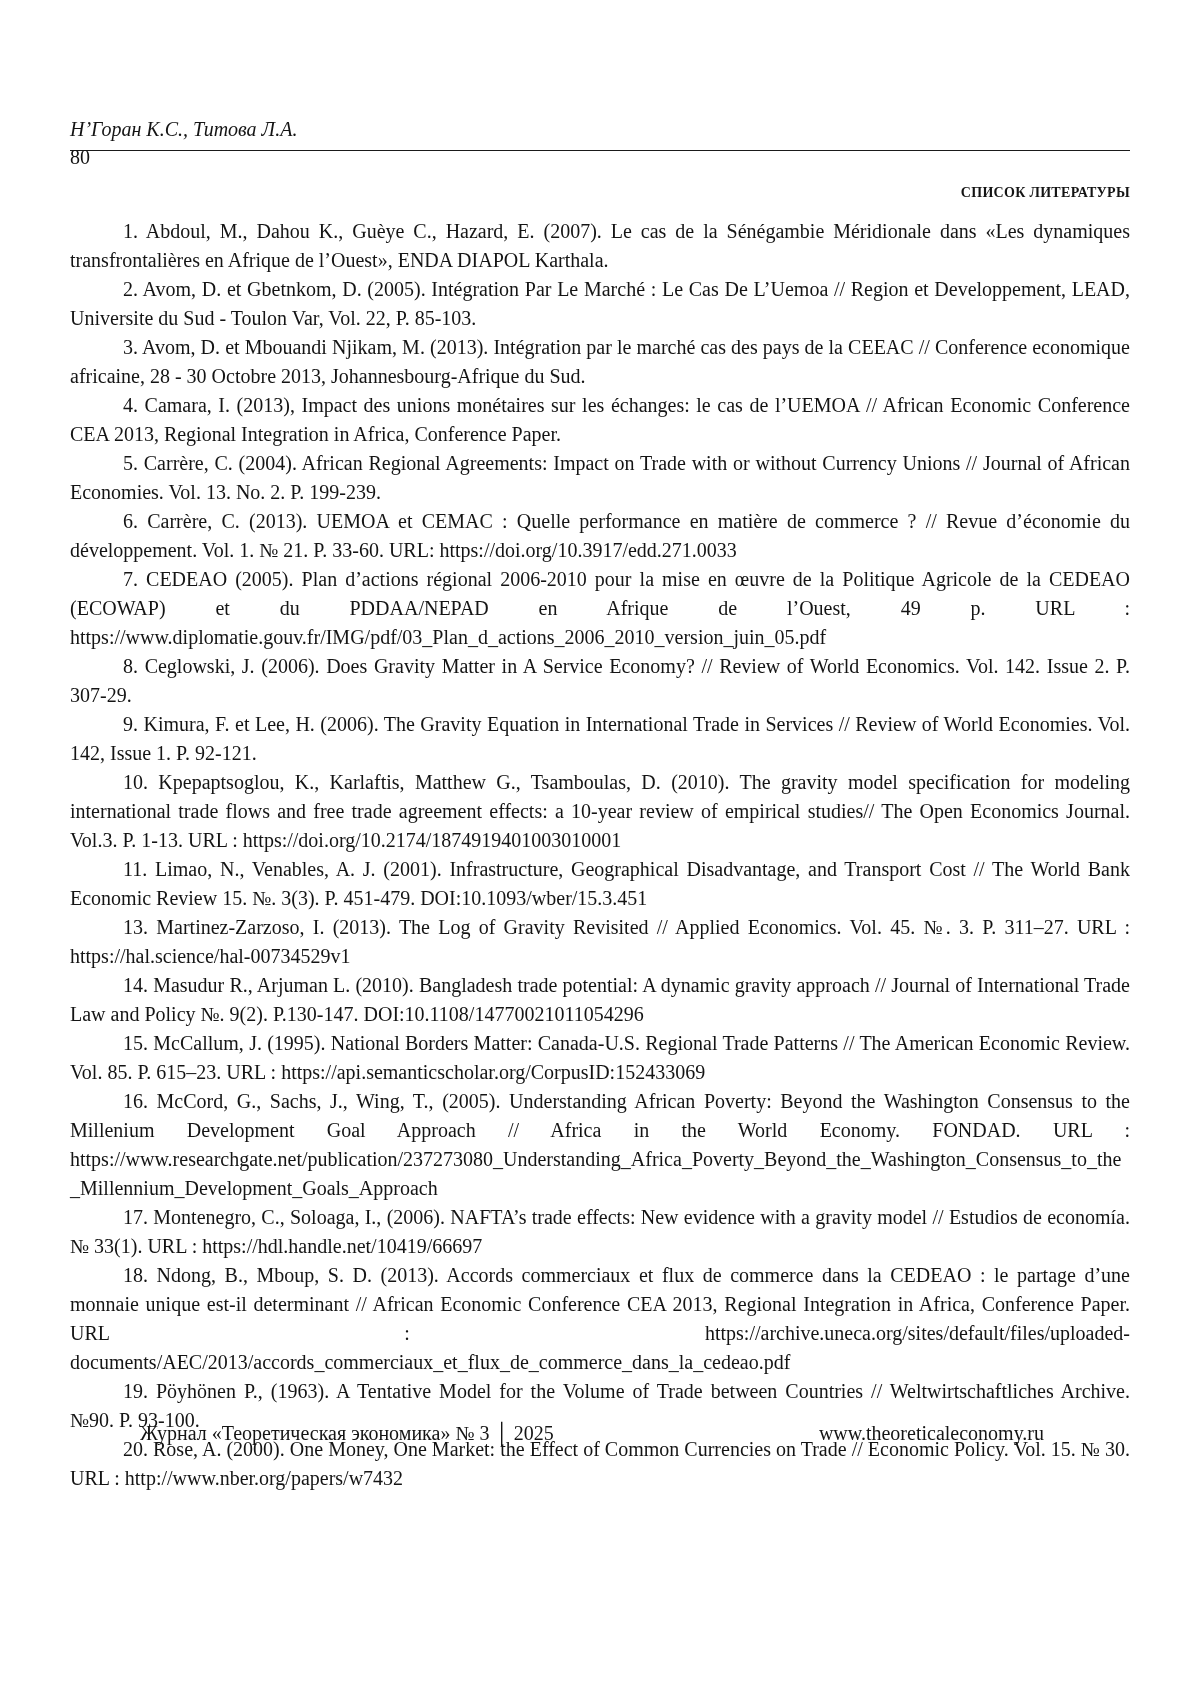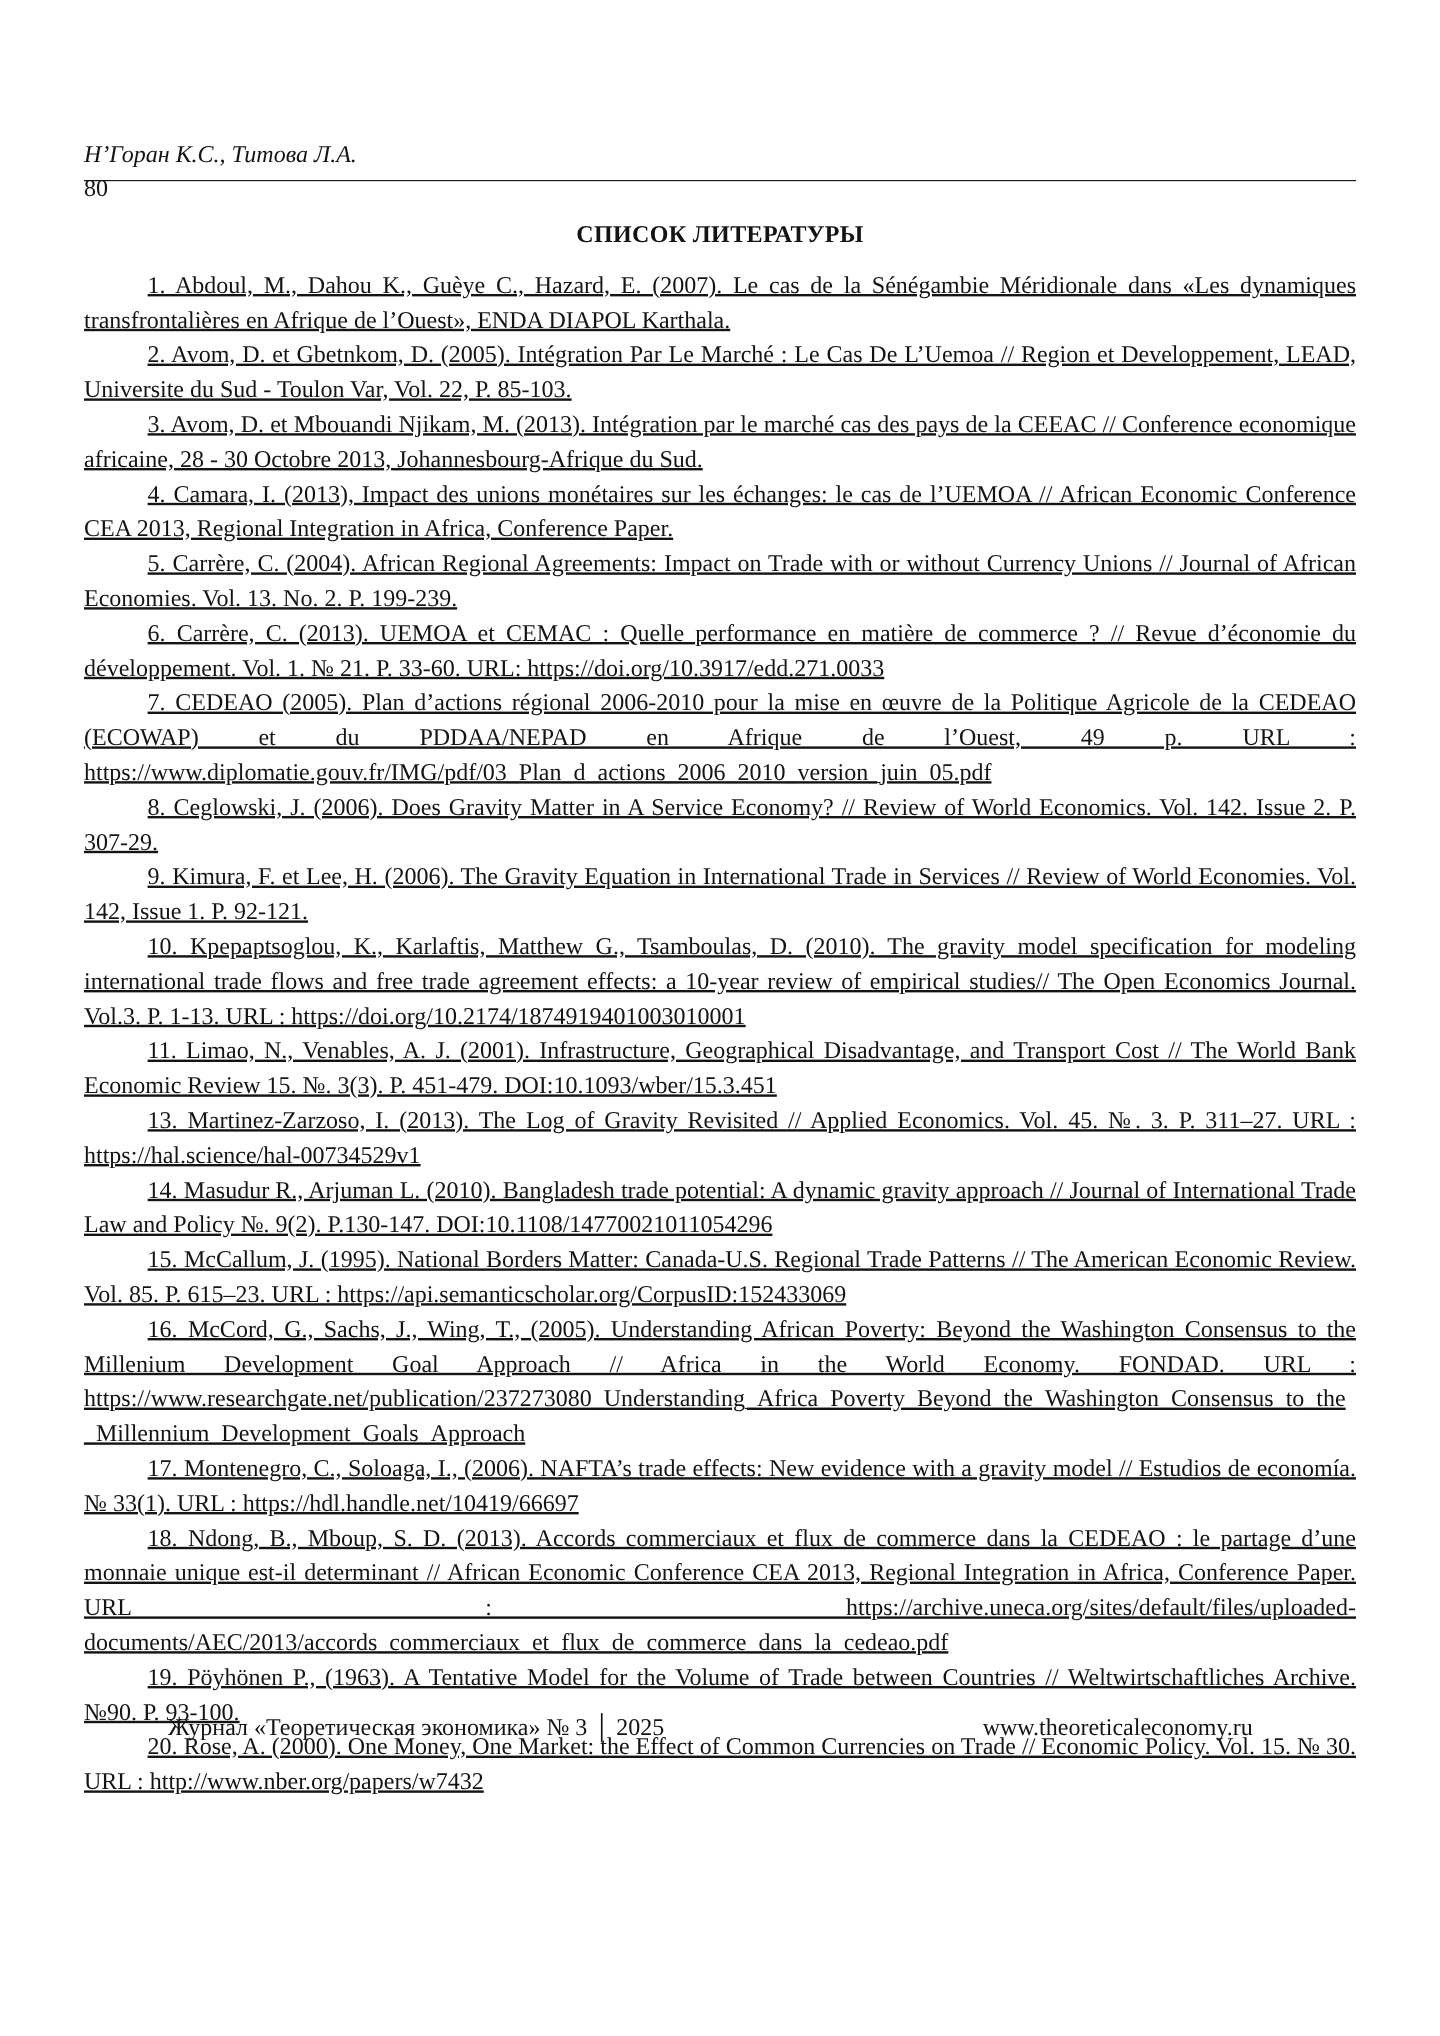--- a/index.html
+++ b/index.html
@@ -34,35 +34,34 @@
     top: 0;
     margin-top: 28px;
   }
   .authors {
     display: block;
     text-align: left;
     font-style: italic;
   }
   .section-title {
     margin: 34px 0 16px 0;
-    font-size: 20px;
+    font-size: 14px;
     font-weight: bold;
-    text-align: center;
+    text-align: right;
     letter-spacing: 0.3px;
   }
   .references {
     font-size: 20px;
     line-height: 29px;
     text-align: justify;
   }
   .ref {
     margin: 0;
     text-indent: 53px;
     overflow-wrap: anywhere;
-    text-decoration: underline;
   }
   .page-footer {
     position: absolute;
     left: 70px;
     right: 86px;
     bottom: 48px;
     display: flex;
     justify-content: space-between;
     font-size: 20px;
   }

